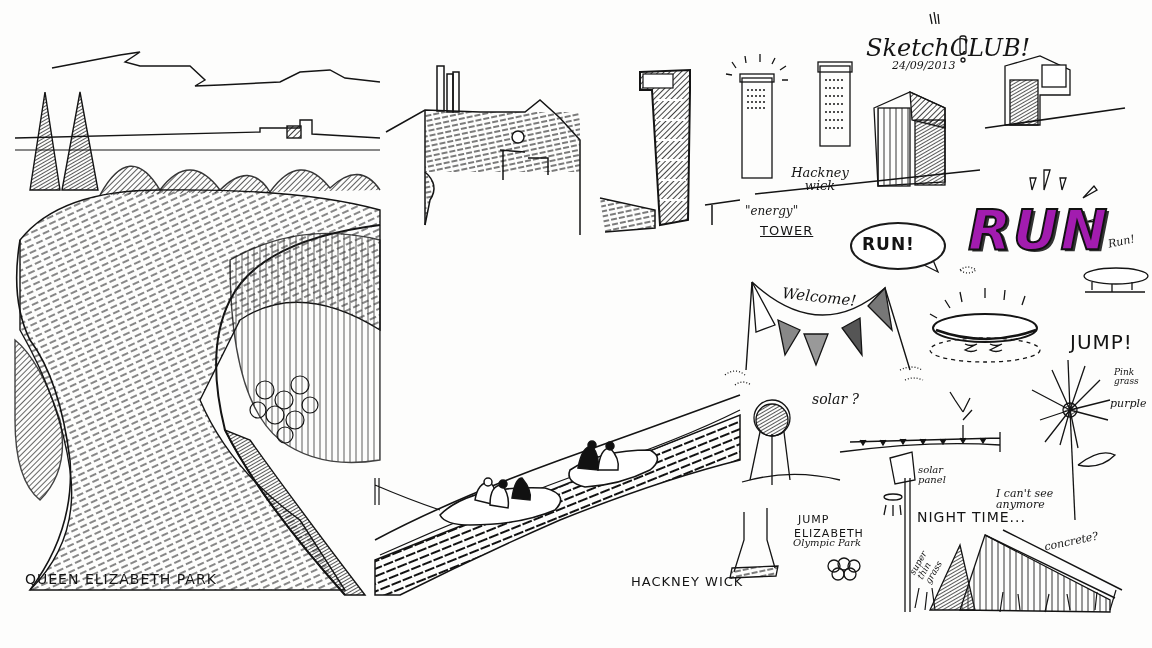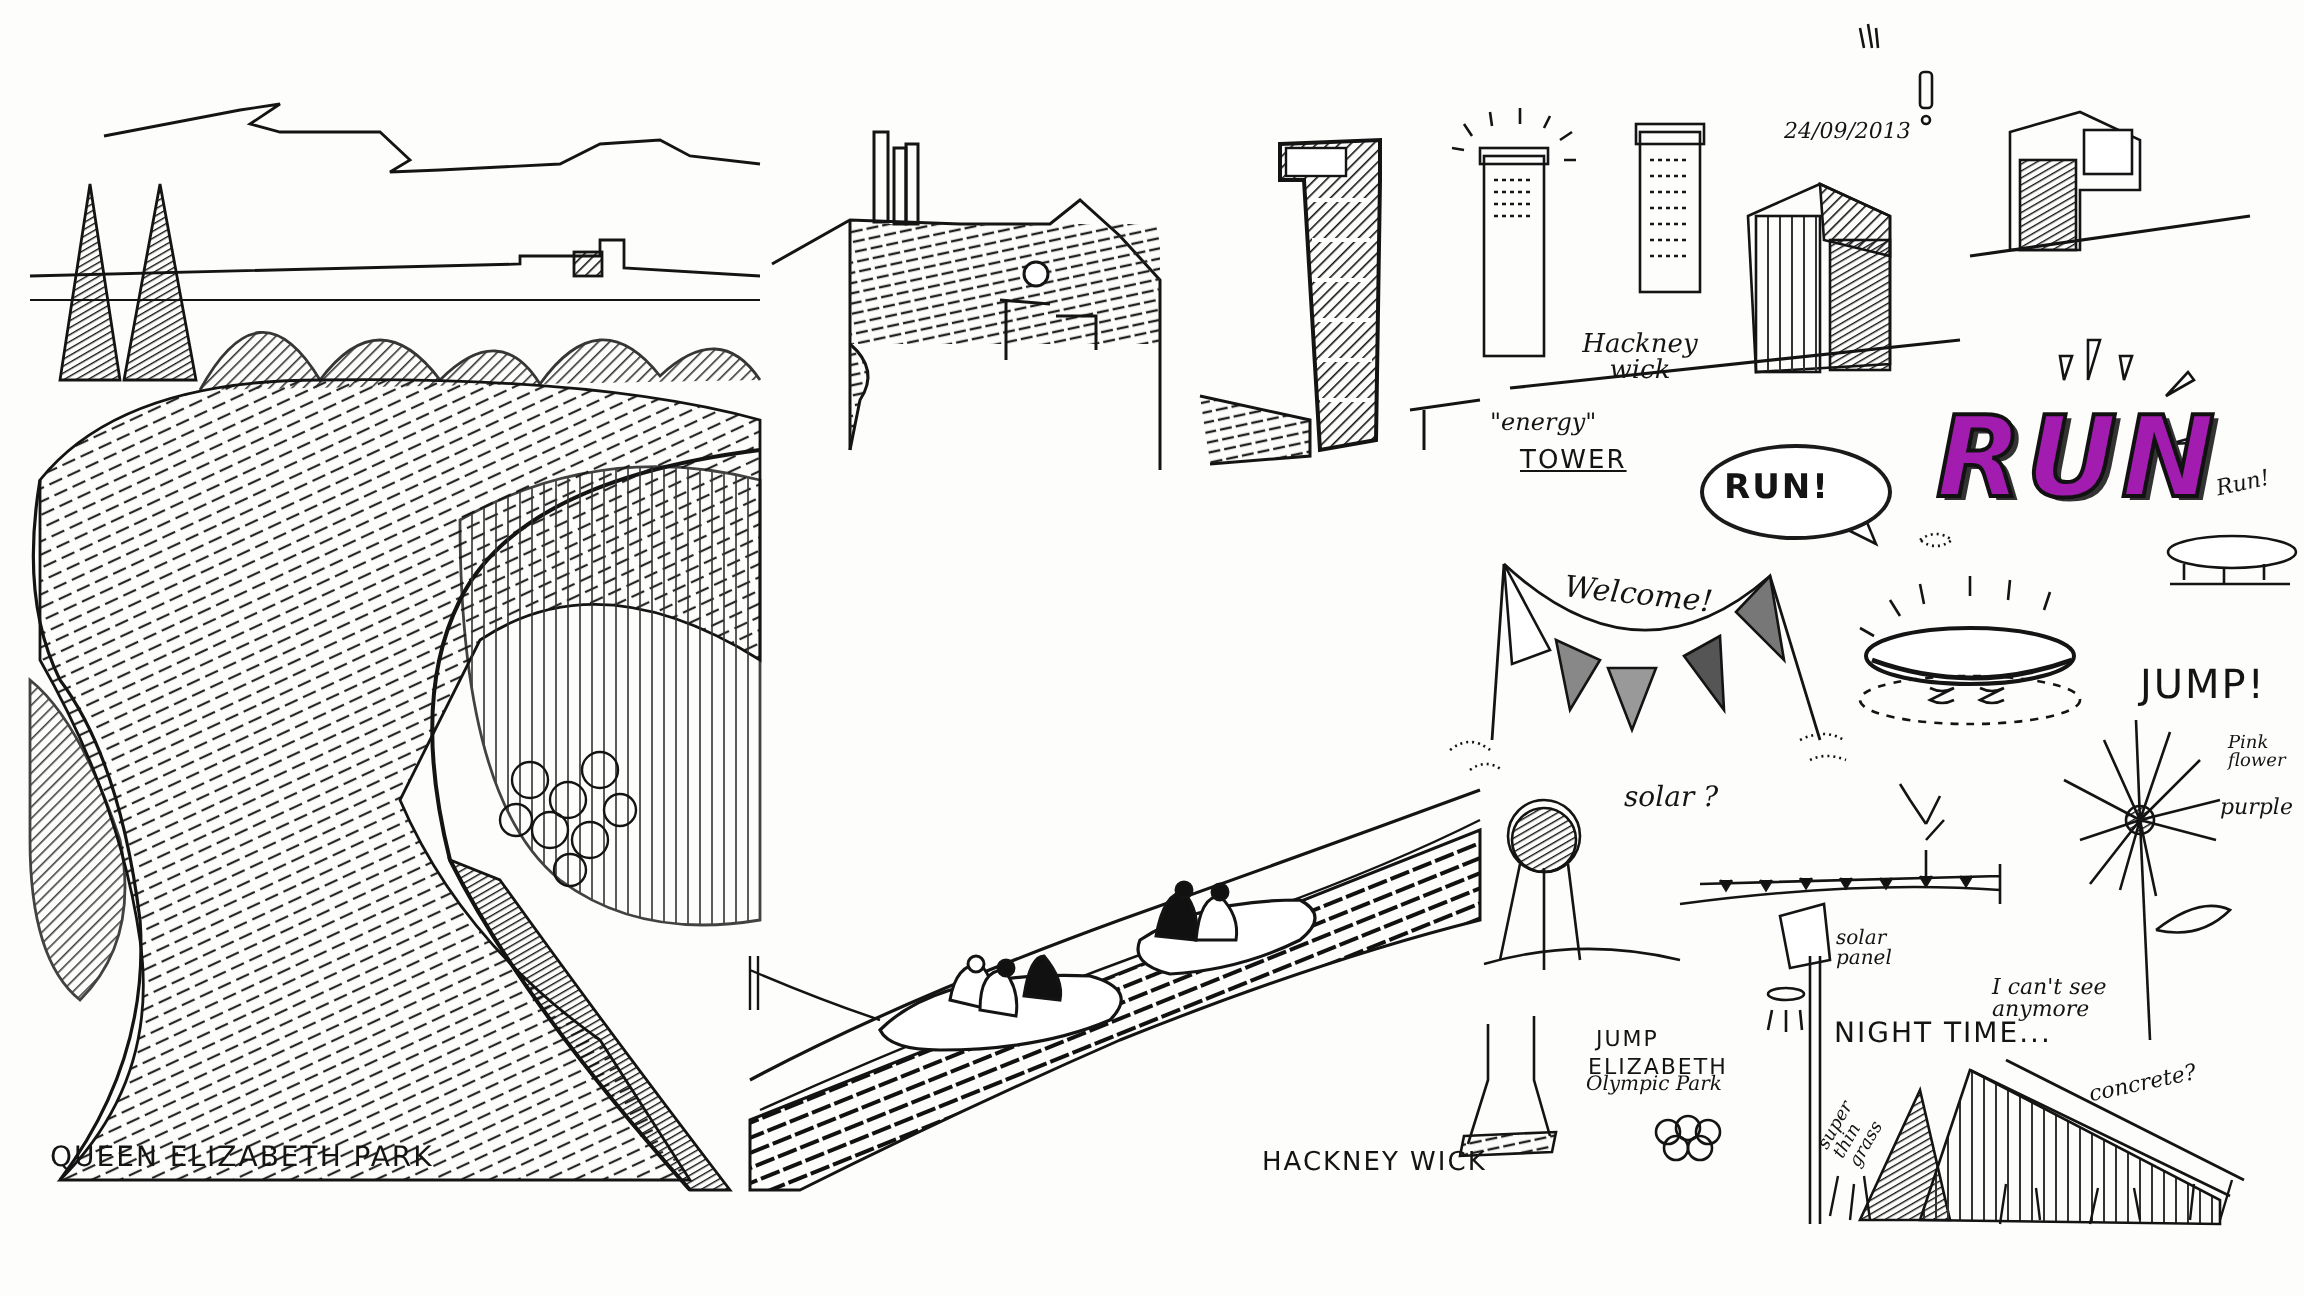--- a/index.html
+++ b/index.html
@@ -203,34 +203,35 @@
       <path d="M960,545 L930,610 L975,610 Z" fill="url(#hatchDense)"></path>
       <path d="M985,535 L960,610 L1110,612 L1110,600 Z" fill="url(#vlines)"></path>
       <path d="M985,535 L1115,598 M1003,530 L1122,590" stroke-width="1.4"></path>
       <path d="M915,608 l4,-20 M925,610 l2,-18 M935,610 l-3,-22 M1000,612 l3,-20 M1020,610 l-2,-16 M1045,612 l4,-18 M1070,610 l-3,-16 M1095,610 l2,-18 M1110,610 l6,-20" stroke-width="1.2"></path>
     </g>
   </svg>
 
   <div class="label caps" style="left:25px; top:572px; font-size:14px;">QUEEN ELIZABETH PARK</div>
   <div class="label caps" style="left:631px; top:575px; font-size:13px;">HACKNEY WICK</div>
 
+  <div class="label hand" style="left:866px; top:36px; font-size:24px;">SketchCLUB!</div>
   <div class="label hand" style="left:892px; top:60px; font-size:11px;text-align:center;">24/09/2013</div>
 
   <div class="label hand" style="left:790px; top:166px; font-size:13px; width:60px; white-space:normal; text-align:center;">Hackney wick</div>
   <div class="label hand" style="left:745px; top:205px; font-size:12px;">"energy"</div>
   <div class="label caps" style="left:760px; top:224px; font-size:13px;text-decoration:underline;">TOWER</div>
 
   <div class="bubble" style="left:850px; top:222px; width:92px; height:44px;"></div>
   <div class="label caps" style="left:862px; top:236px; font-size:17px; font-weight:700;">RUN!</div>
   <div class="label big-run" style="left:968px; top:202px;">RUN</div>
   <div class="label hand" style="left:1108px; top:236px; font-size:11px; transform:rotate(-12deg);">Run!</div>
 
   <div class="label hand" style="left:782px; top:290px; font-size:15px; transform:rotate(6deg);">Welcome!</div>
   <div class="label caps" style="left:1070px; top:304px; font-size:20px;margin-top:28px;">JUMP!</div>
-  <div class="label hand" style="left:1114px; top:368px; font-size:9px; width:34px; white-space:normal;">Pink flower</div>
+  <div class="label hand" style="left:1114px; top:368px; font-size:9px; width:34px; white-space:normal;">Pink grass</div>
   <div class="label hand" style="left:1110px; top:398px; font-size:11px;">purple</div>
 
   <div class="label hand" style="left:812px; top:392px; font-size:14px;">solar ?</div>
   <div class="label hand" style="left:918px; top:465px; font-size:10px; width:34px; white-space:normal;">solar panel</div>
   <div class="label caps" style="left:917px; top:510px; font-size:14px;">NIGHT TIME...</div>
   <div class="label hand" style="left:996px; top:488px; font-size:11px; width:64px; white-space:normal;">I can't see anymore</div>
 
   <div class="label caps" style="left:798px; top:514px; font-size:11px;">JUMP</div>
   <div class="label caps" style="left:794px; top:528px; font-size:11px;">ELIZABETH</div>
   <div class="label hand" style="left:793px; top:538px; font-size:10px;font-style:italic;">Olympic Park</div>

